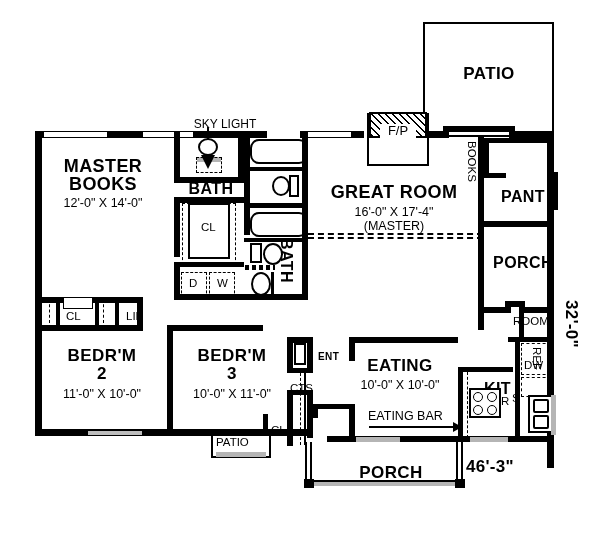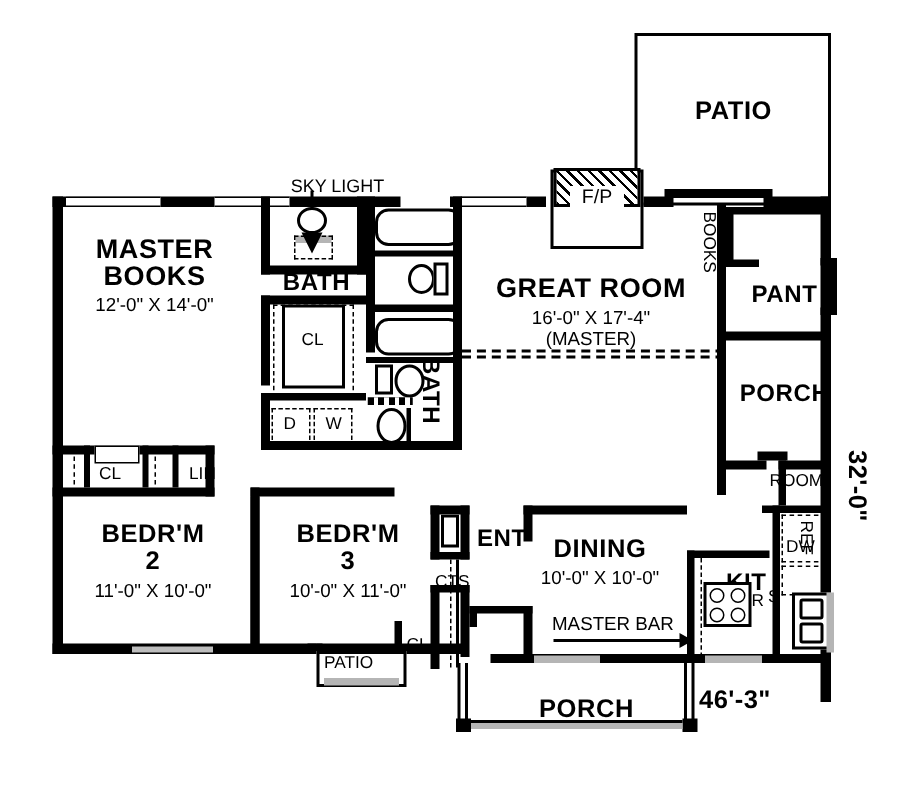--- a/index.html
+++ b/index.html
@@ -13,21 +13,21 @@
   .boxthin{position:absolute;border:1.5px solid #000;background:#fff;box-sizing:border-box;}
   .dash{position:absolute;border:1.5px dashed #000;background:transparent;box-sizing:border-box;}
   .white{position:absolute;background:#fff;}
 
   
   .lbl{position:absolute;white-space:nowrap;color:#000;line-height:1.04;}
   .room{font-weight:bold;letter-spacing:.4px;}
   .rm18{font-size:18px;}
   .rm17{font-size:17px;}
   .rm16{font-size:16px;}
-  .rm14{font-size:16px;}
+  .rm14{font-size:10px;}
   .dim{font-size:12.5px;font-weight:normal;letter-spacing:0px;}
   .small{font-size:12.5px;font-weight:normal;}
   .small11{font-size:11.5px;font-weight:normal;}
   .ctr{text-align:center;transform:translateX(-50%);}
   .rot90{transform-origin:0 0;}
   .bigdim{font-size:17px;font-weight:bold;letter-spacing:.3px;}
 
   
   .tub{position:absolute;border:2.2px solid #000;border-radius:9px;background:#fff;box-sizing:border-box;}
   .oval{position:absolute;border:2.2px solid #000;border-radius:50%;background:#fff;box-sizing:border-box;}
@@ -208,25 +208,25 @@
 
   <div class="wall" style="left:458px;top:367px;width:55px;height:5px;"></div>
   <div class="wall" style="left:458px;top:367px;width:5px;height:75px;"></div>
   <div class="dashv" style="left:467px;top:372px;height:66px;"></div>
   <div class="boxthin" style="left:469px;top:388px;width:32px;height:30px;border-width:2px;"></div>
   <div class="burner" style="left:473px;top:392px;width:10px;height:10px;"></div>
   <div class="burner" style="left:487px;top:392px;width:10px;height:10px;"></div>
   <div class="burner" style="left:473px;top:405px;width:10px;height:10px;"></div>
   <div class="burner" style="left:487px;top:405px;width:10px;height:10px;"></div>
   <div class="lbl small11" style="left:501px;top:396px;">R</div>
-  <div class="lbl small" style="left:368px;top:410px;">MASTER BAR</div>
+  <div class="lbl small" style="left:368px;top:410px;">EATING BAR</div>
   <div class="arrowline" style="left:369px;top:426px;width:86px;"></div>
   <div class="arrowhead" style="left:453px;top:422px;"></div>
 
-  <div class="lbl room rm17 ctr" style="left:400px;top:357px;">DINING</div>
+  <div class="lbl room rm17 ctr" style="left:400px;top:357px;">EATING</div>
   <div class="lbl dim ctr" style="left:400px;top:379px;">10'-0" X 10'-0"</div>
   <div class="wall" style="left:349px;top:337px;width:109px;height:6px;"></div>
   <div class="wall" style="left:349px;top:337px;width:6px;height:24px;"></div>
   <div class="wall" style="left:349px;top:404px;width:6px;height:38px;"></div>
   <div class="wall" style="left:327px;top:436px;width:137px;height:6px;"></div>
   <div class="gray" style="left:356px;top:437px;width:44px;height:5px;"></div>
 
   <div class="lbl room rm14" style="left:318px;top:352px;">ENT</div>
   <div class="wall" style="left:287px;top:337px;width:26px;height:6px;"></div>
   <div class="wall" style="left:307px;top:337px;width:6px;height:36px;"></div>

